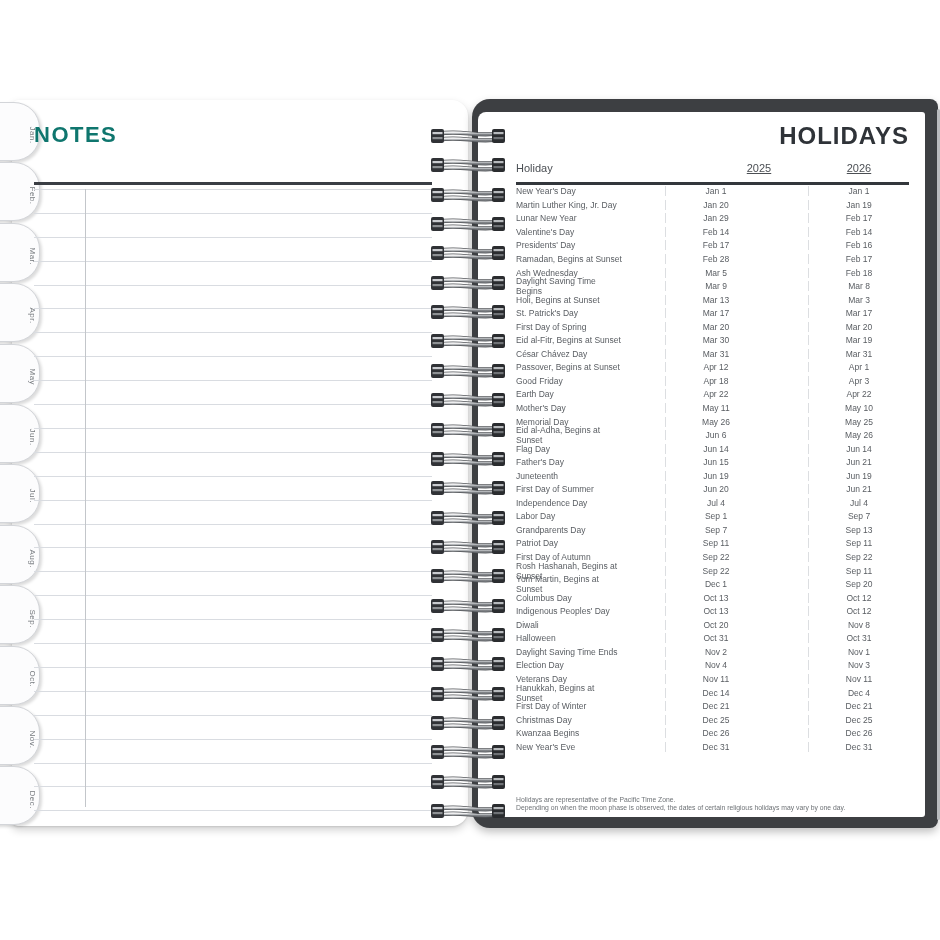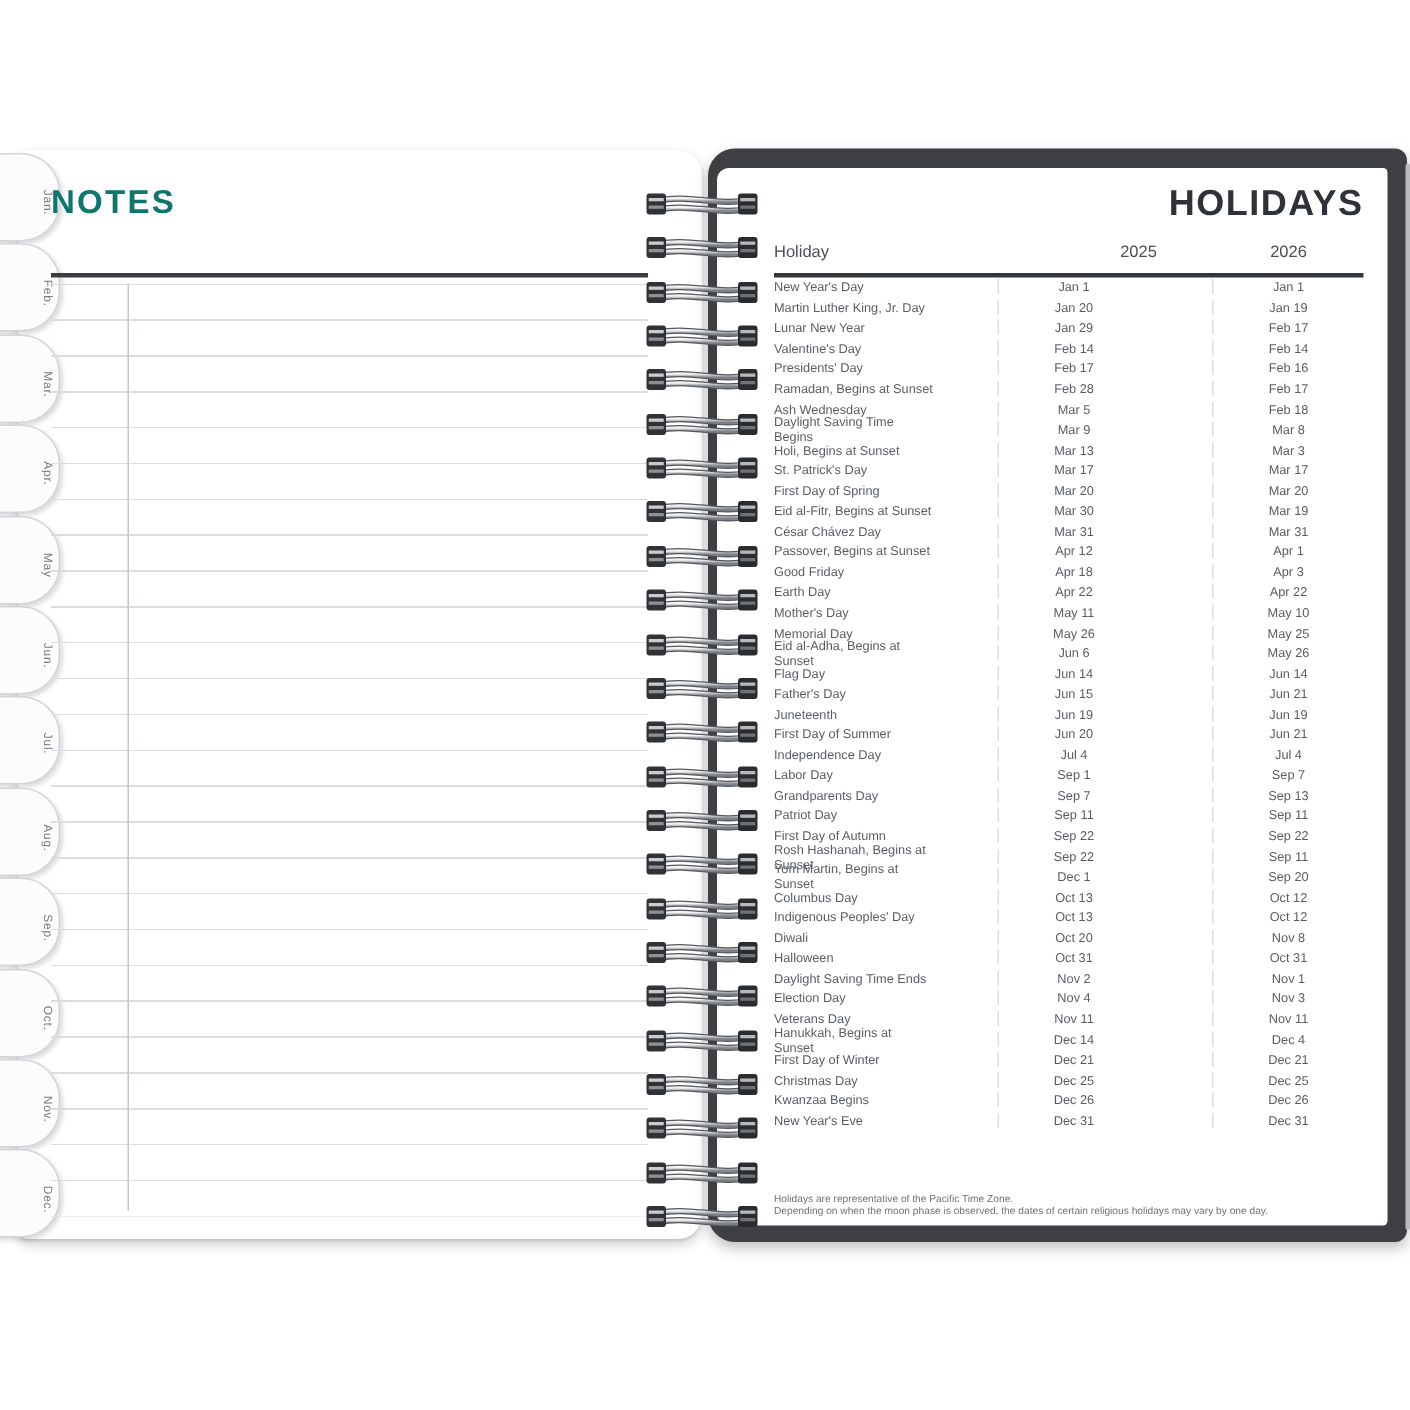--- a/index.html
+++ b/index.html
@@ -35,21 +35,21 @@
   .cover-edge{position:absolute;right:-2px;top:10px;bottom:8px;width:3px;background:#b9bbbe;
     border-radius:2px;}
   .right-page{position:absolute;left:6px;top:13px;right:13px;bottom:11px;background:#ffffff;
     border-radius:8px 3px 3px 8px;}
   .holidays-title{position:absolute;right:16px;top:10px;font-size:24px;font-weight:600;
     letter-spacing:1px;color:#2f3338;}
 
   .hol-table{position:absolute;left:38px;right:16px;top:50px;}
   .thead{display:flex;align-items:flex-start;height:17px;font-size:11px;color:#4b4f54;}
   .thead .c-name{flex:1;text-align:left;}
-  .thead .c-date{width:100px;text-align:center;}
+  .thead .c-date{width:100px;text-align:center;text-decoration:underline;}
   .thead-rule{height:2.5px;background:#33373c;margin-top:3px;}
   .tbody{display:block;}
   .trow{display:flex;height:13.55px;align-items:center;font-size:8.5px;color:#595d62;gap:42px;}
   .trow .c-name{flex:1;display:flex;align-items:center;}
   .trow .c-date{width:100px;display:flex;align-items:center;justify-content:center;
     border-left:1px solid #dcdee1;}
   .footnotes{position:absolute;left:38px;right:16px;top:684px;font-size:6.8px;color:#6e7276;
     line-height:8px;}
 
   

